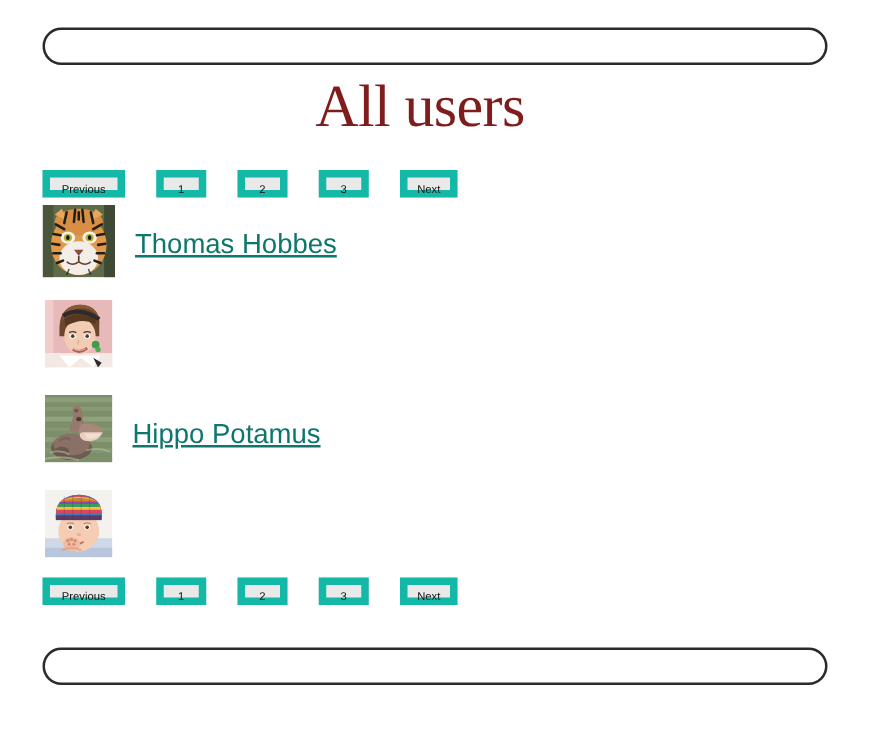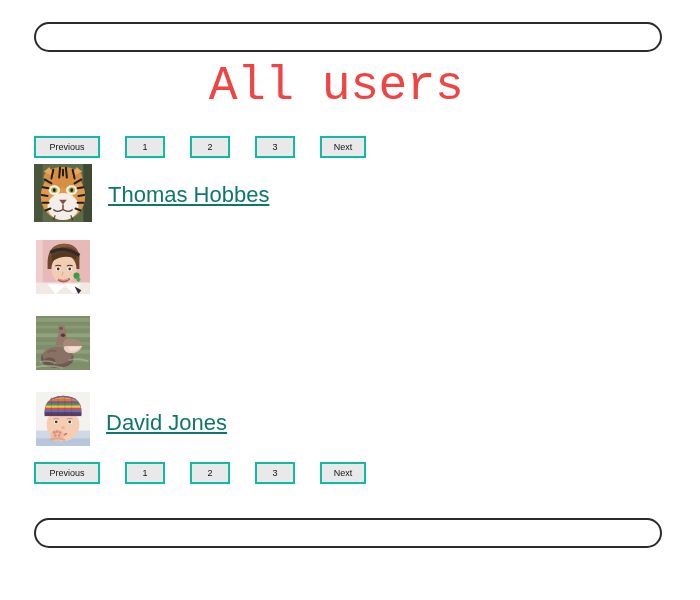--- a/index.html
+++ b/index.html
@@ -34,39 +34,39 @@
   .page-title {
     position: absolute;
     top: 62px;
     left: 0;
     width: 672px;
     text-align: center;
     font-size: 48px;
     font-weight: normal;
     line-height: 1;
     letter-spacing: -0.5px;
-    color: #ef4444;
+    color: #7f1d1d;
     margin: 0;
-    font-family: Liberation Mono, monospace;
+    font-family: Liberation Serif, serif;
   }
 
   
   .pagination {
     position: absolute;
     display: flex;
     align-items: flex-start;
   }
   #pagination-top    { top: 136px; left: 34px; }
   #pagination-bottom { top: 462px; left: 34px; }
 
   .page-btn {
     box-sizing: border-box;
     height: 22px;
     background: #e9e9e9;
-    border: 2px solid #14b8a6;
+    border: 6px solid #14b8a6;
     color: #111111;
     font-size: 9px;
     font-family: "Liberation Sans", sans-serif;
     line-height: 18px;
     text-align: center;
     padding: 0;
     cursor: pointer;
     white-space: nowrap;
   }
   .page-btn.wide   { width: 66px; }
@@ -238,20 +238,21 @@
         <ellipse cx="26" cy="13" rx="1.8" ry="1.5" fill="#6b564c"></ellipse>
         <path d="M12 38 Q16 34 21 37" stroke="#7a6359" stroke-width="2" fill="none"></path>
         <ellipse cx="14" cy="47" rx="6" ry="4" fill="#6a564c"></ellipse>
         <g opacity="0.5">
           <path d="M4 48 Q12 45 20 49" stroke="#b9c7a6" stroke-width="1.6" fill="none"></path>
           <path d="M34 46 Q44 43 54 47" stroke="#b9c7a6" stroke-width="1.6" fill="none"></path>
           <path d="M0 53 Q14 50 28 54" stroke="#c2cfb0" stroke-width="1.6" fill="none"></path>
         </g>
       </svg>
     </div>
+    <a class="user-link">Hippo Potamus</a>
   </div>
 
   <div class="user-row r4">
     <div class="avatar">
       <svg viewBox="0 0 56 56" preserveAspectRatio="none">
         <rect x="0" y="0" width="56" height="56" fill="#f4f2ef"></rect>
         <rect x="0" y="40" width="56" height="16" fill="#cfd8e6"></rect>
         <rect x="0" y="48" width="56" height="8" fill="#b7c6dc"></rect>
         <ellipse cx="28" cy="34" rx="17" ry="17" fill="#f5cdb3"></ellipse>
         <path d="M9 20 Q10 5 28 4 Q47 5 47 20 L47 24 L9 24 Z" fill="#7a4a86"></path>
@@ -282,21 +283,20 @@
         <g fill="#d98d7a">
           <circle cx="19" cy="42" r="1.5"></circle>
             <circle cx="22" cy="41" r="1.4"></circle>
           <circle cx="25" cy="42" r="1.4"></circle>
             <circle cx="20" cy="45" r="1.3"></circle>
           <circle cx="24" cy="45" r="1.3"></circle>
         </g>
         <path d="M14 50 Q22 46 30 50" stroke="#e0a98e" stroke-width="2" fill="none"></path>
       </svg>
     </div>
-    <a class="user-link">David Jones</a>
   </div>
 
 </div>
 
 <div class="pagination" id="pagination-bottom">
   <button class="page-btn wide">Previous</button>
   <div class="spacer-top-2"></div>
   <button class="page-btn narrow">1</button>
   <div class="spacer-top-2"></div>
   <button class="page-btn narrow">2</button>

